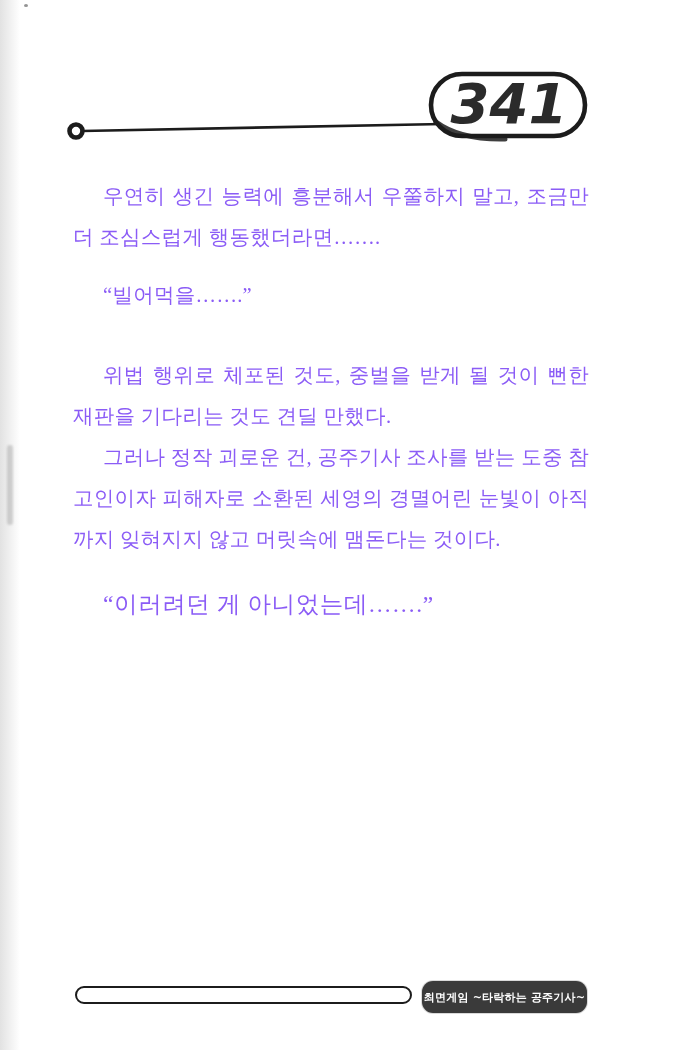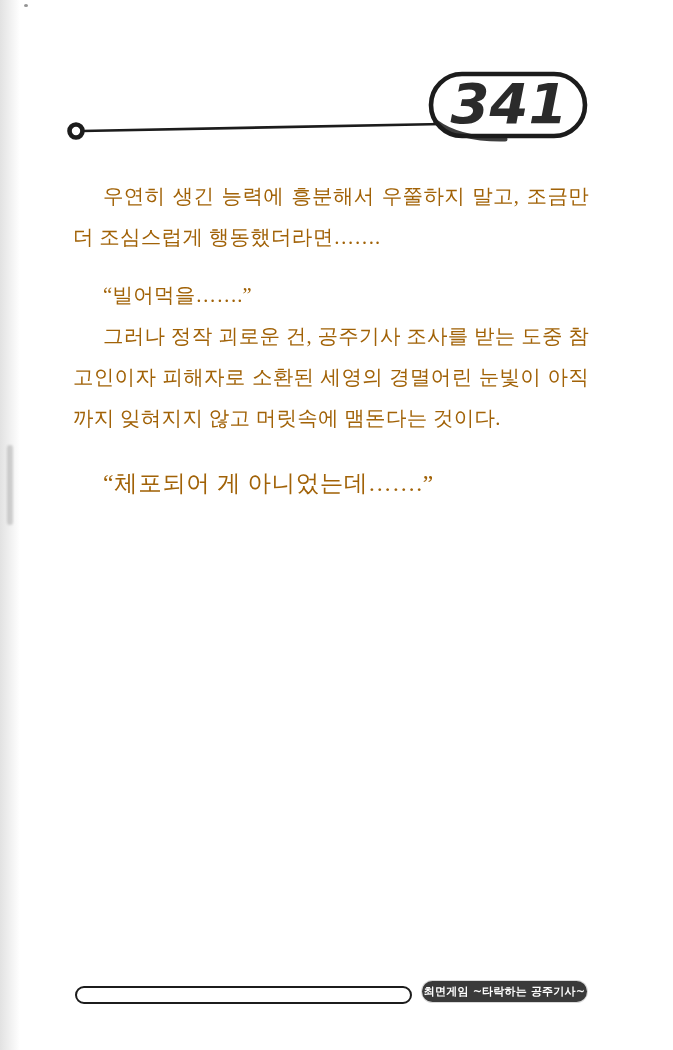--- a/index.html
+++ b/index.html
@@ -43,21 +43,21 @@
   .page-num {
     font-family: "DejaVu Sans", "Liberation Sans", sans-serif;
     font-weight: bold;
     font-style: italic;
   }
   .text-block {
     position: absolute;
     left: 73px;
     top: 176px;
     width: 516px;
-    color: #a16207;
+    color: #8b5cf6;
     font-size: 20.5px;
     line-height: 41px;
     text-align: justify;
     word-break: break-all;
     letter-spacing: 0.3px;
   }
   .text-block p {
     margin: 0;
     text-indent: 30px;
   }
@@ -74,21 +74,21 @@
     position: absolute;
     left: 75px; top: 986px;
     width: 333px; height: 14px;
     background: #ffffff;
     border: 2px solid #1c1c1c;
     border-radius: 10px;
   }
   .footer-badge {
     position: absolute;
     left: 422px; top: 981px;
-    width: 165px; height: 21px;
+    width: 165px; height: 32px;
     border-radius: 11px;
     display: flex;
     align-items: center;
     justify-content: center;
     font-family: "DejaVu Sans", "Liberation Sans", sans-serif;
     font-size: 11px;
     font-weight: bold;
     letter-spacing: 0.2px;
     box-shadow: 0 0 0 1px rgba(0,0,0,0.15);
   }
@@ -104,20 +104,21 @@
   <line x1="82" y1="131" x2="443" y2="124" stroke="#1c1c1c" stroke-width="2.6"></line>
   <circle cx="76" cy="131" r="6.5" fill="#ffffff" stroke="#1c1c1c" stroke-width="4.6"></circle>
   <rect x="431" y="74" width="154" height="62" rx="31" fill="#ffffff" stroke="#1c1c1c" stroke-width="4.6"></rect>
   <path d="M 436 122 Q 460 140 505 139" fill="none" stroke="#1c1c1c" stroke-width="5" stroke-linecap="round" opacity="0.85"></path>
   <text class="page-num" x="509" y="123" font-size="56" text-anchor="middle" fill="#2b2b2b">341</text>
 </svg>
 
 <div class="text-block">
   <p>우연히 생긴 능력에 흥분해서 우쭐하지 말고, 조금만 더 조심스럽게 행동했더라면…….</p>
   <p class="gap-md">“빌어먹을…….”</p>
+  <p class="gap-xl">위법 행위로 체포된 것도, 중벌을 받게 될 것이 뻔한 재판을 기다리는 것도 견딜 만했다.</p>
   <p>그러나 정작 괴로운 건, 공주기사 조사를 받는 도중 참고인이자 피해자로 소환된 세영의 경멸어린 눈빛이 아직까지 잊혀지지 않고 머릿속에 맴돈다는 것이다.</p>
-  <p class="dialog-large">“체포되어 게 아니었는데…….”</p>
+  <p class="dialog-large">“이러려던 게 아니었는데…….”</p>
 </div>
 
 <div class="footer-box"></div>
 <div class="footer-badge" style="background:#3a3a3a; color:#ffffff;">
   <span>최면게임 ~타락하는 공주기사~</span>
 </div>
 
 </body></html>

